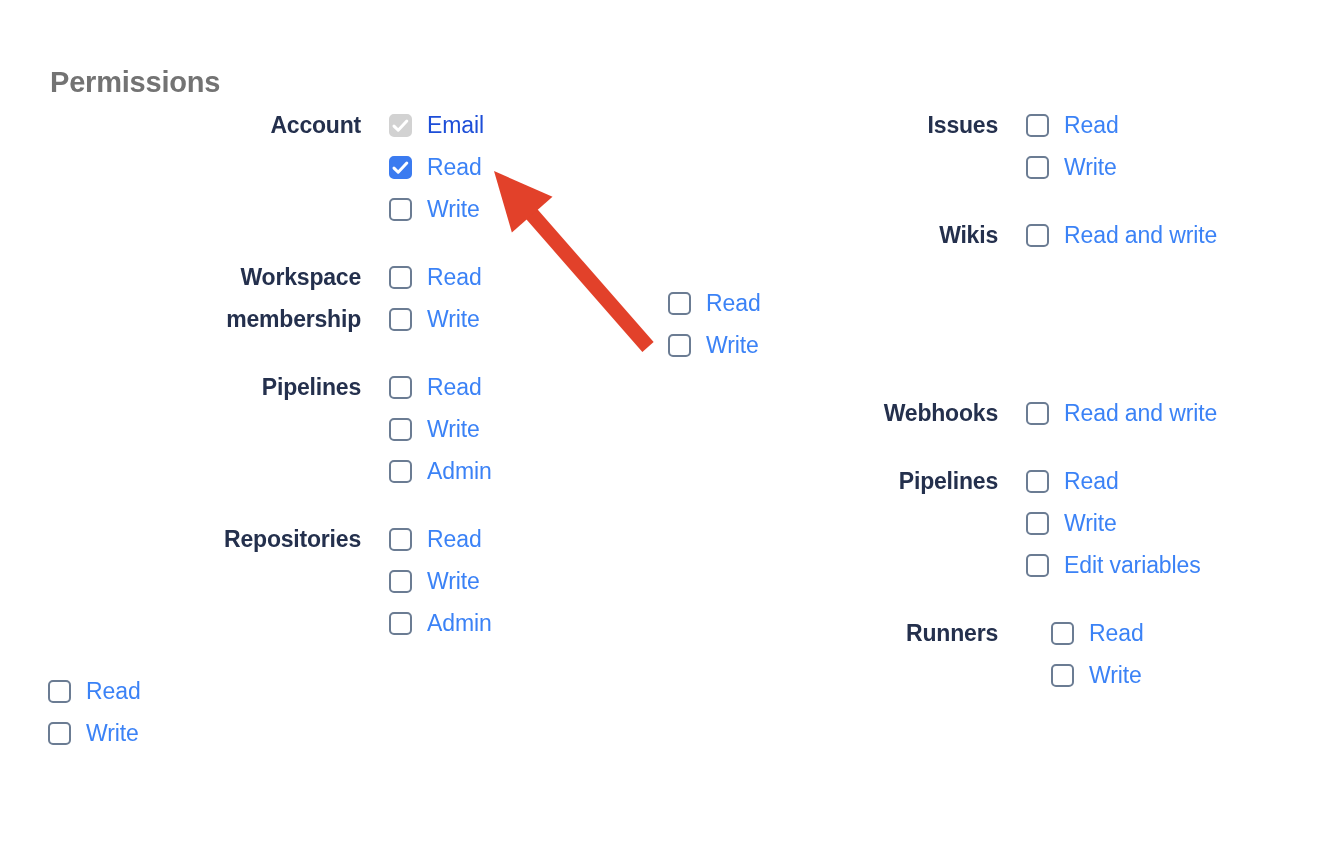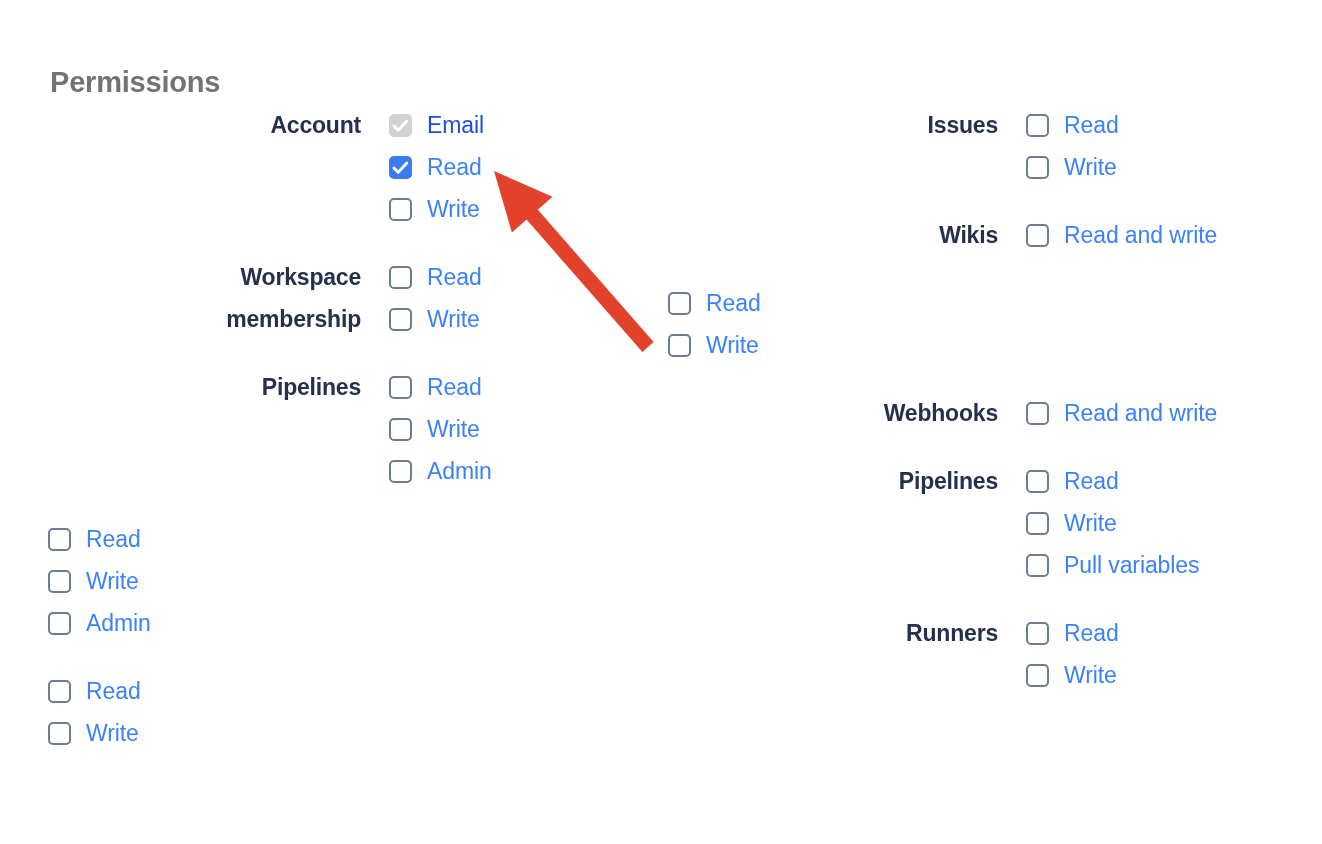--- a/index.html
+++ b/index.html
@@ -51,21 +51,21 @@
   .col-left  { width: 620px; }
   .col-right { width: 620px; }
 
   .perm-group {
     display: flex;
     flex-direction: row;
     align-items: flex-start;
     margin-bottom: 26px;
     padding-left: 48px;
   }
-  .perm-group:last-child { margin-bottom: 0; }
+  .perm-group:last-child { margin-bottom: 0; gap: 25px; }
 
   .group-label {
     font-size: 23px;
     font-weight: bold;
     color: #24304d;
     text-align: right;
     line-height: 42px;
     letter-spacing: -0.2px;
     white-space: pre-line;
     padding-right: 28px;
@@ -189,20 +189,21 @@
               <span class="cbx" role="checkbox" aria-checked="false"></span>
               <span class="option-label">Write</span>
             </div>
             <div class="option-row">
               <span class="cbx" role="checkbox" aria-checked="false"></span>
               <span class="option-label">Admin</span>
             </div>
           </div>
         </div>
         <div class="perm-group">
+          <div class="group-label">Repositories</div>
           <div class="options">
             <div class="option-row">
               <span class="cbx" role="checkbox" aria-checked="false"></span>
               <span class="option-label">Read</span>
             </div>
             <div class="option-row">
               <span class="cbx" role="checkbox" aria-checked="false"></span>
               <span class="option-label">Write</span>
             </div>
             <div class="option-row">
@@ -274,21 +275,21 @@
             <div class="option-row">
               <span class="cbx" role="checkbox" aria-checked="false"></span>
               <span class="option-label">Read</span>
             </div>
             <div class="option-row">
               <span class="cbx" role="checkbox" aria-checked="false"></span>
               <span class="option-label">Write</span>
             </div>
             <div class="option-row">
               <span class="cbx" role="checkbox" aria-checked="false"></span>
-              <span class="option-label">Pull variables</span>
+              <span class="option-label">Edit variables</span>
             </div>
           </div>
         </div>
         <div class="perm-group">
           <div class="group-label">Runners</div>
           <div class="options">
             <div class="option-row">
               <span class="cbx" role="checkbox" aria-checked="false"></span>
               <span class="option-label">Read</span>
             </div>

